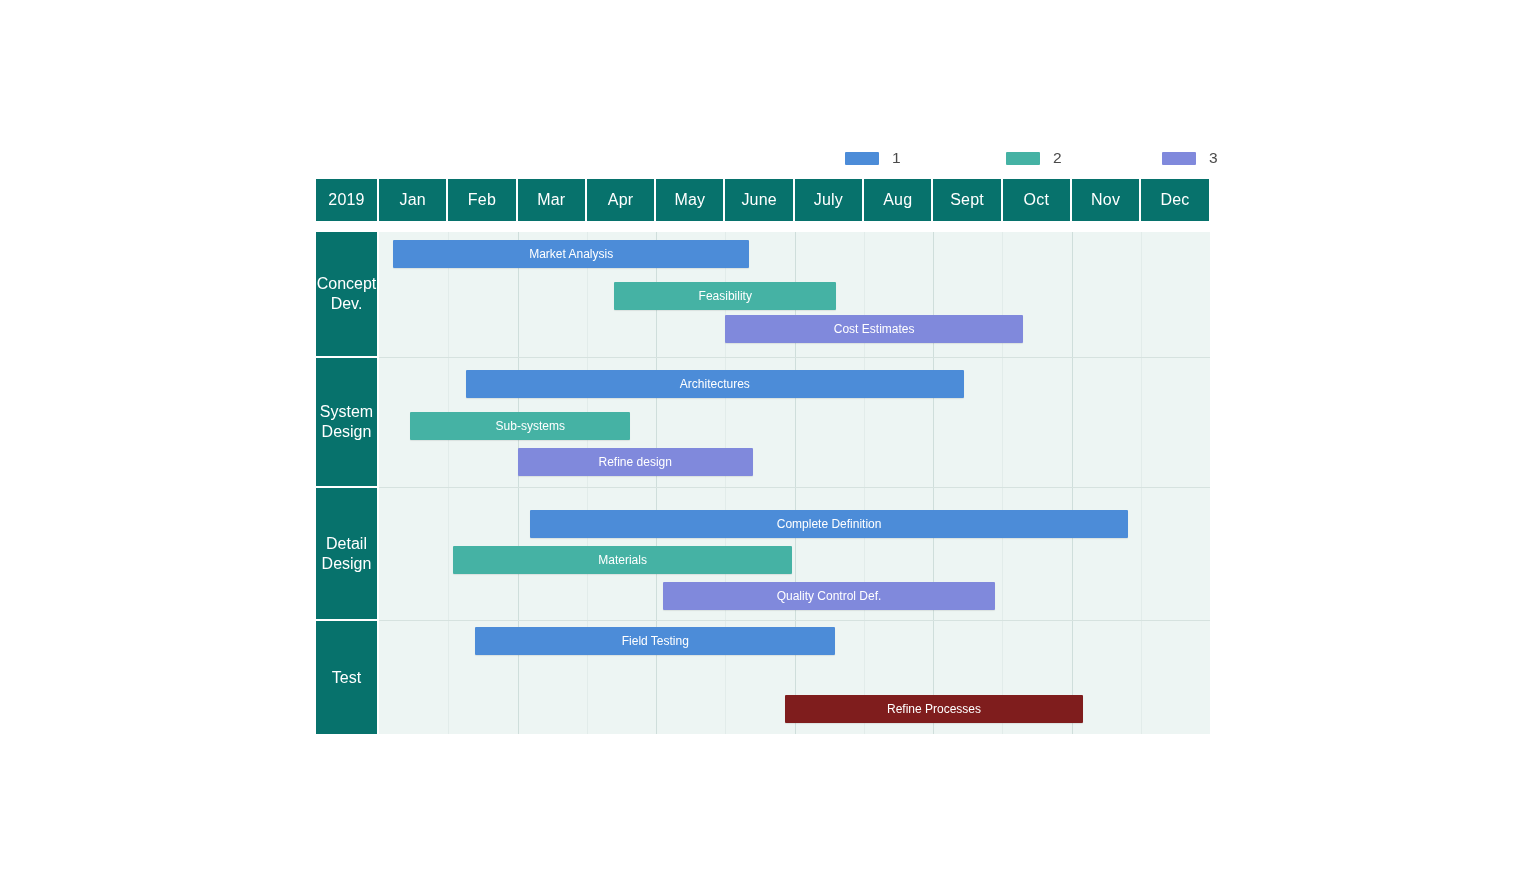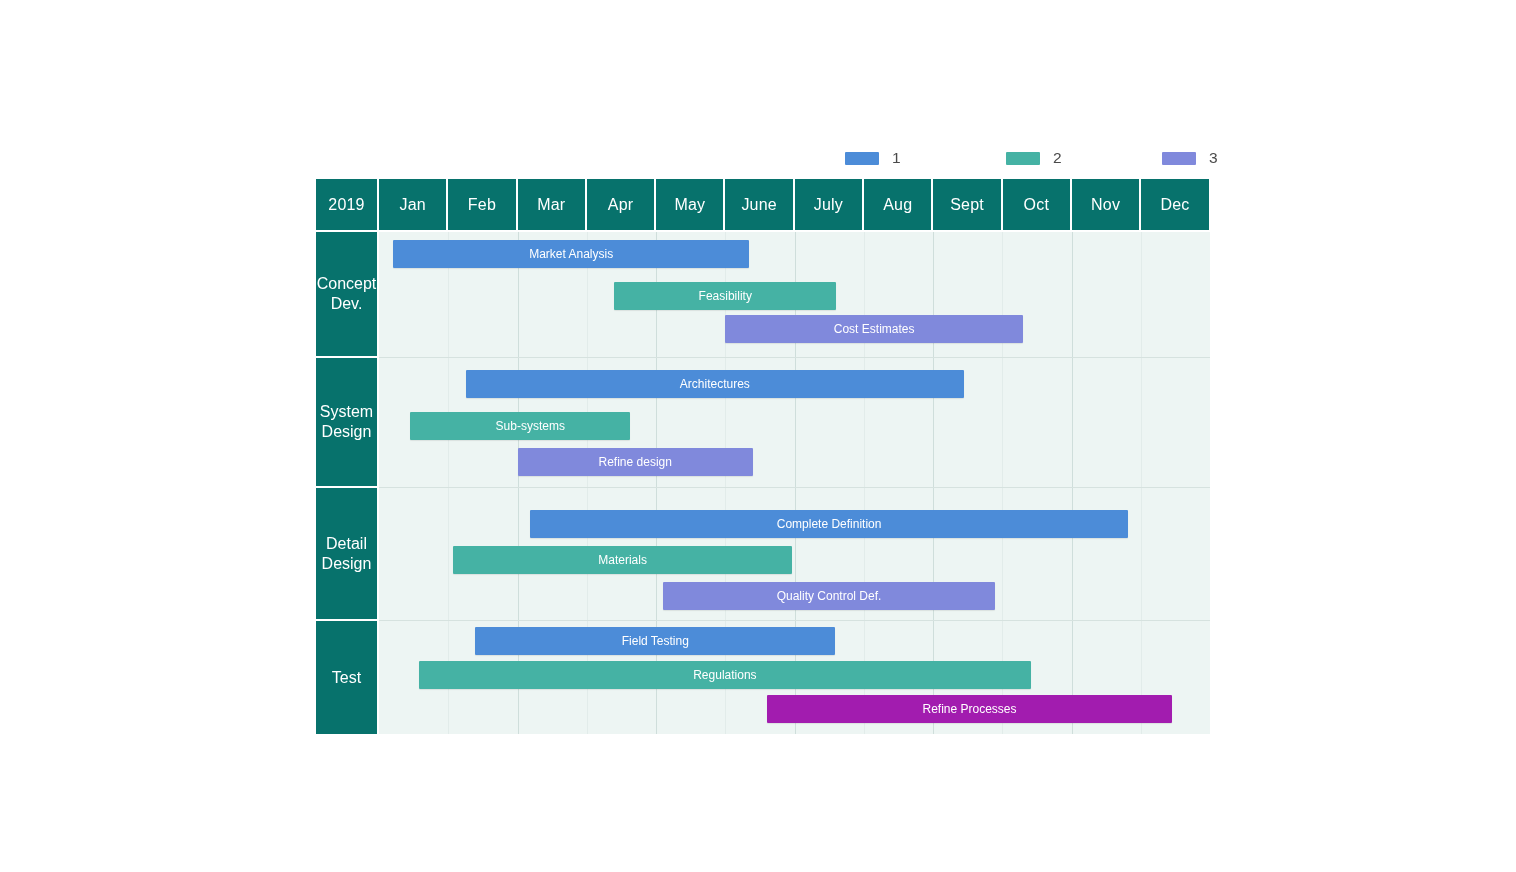--- a/index.html
+++ b/index.html
@@ -57,21 +57,21 @@
     display: flex;
   }
   .month-cell {
     background: #07726C;
     color: #ffffff;
     font-size: 16px;
     display: flex;
     align-items: center;
     justify-content: center;
     margin-right: 2px;
-    height: 51px;
+    height: 42px;
     letter-spacing: 0.2px;
   }
   .month-cell.year-cell { width: 61px; }
   .month-cell.month { width: 67.3px; }
   .month-cell:last-child { margin-right: 0; }
 
   
   #chart-body {
     position: absolute;
     left: 316px; top: 232px;
@@ -255,23 +255,20 @@
           <div class="gridline" style="left: 346px; background: rgb(226, 236, 234);"></div>
           <div class="gridline" style="left: 416px; background: rgb(207, 222, 219);"></div>
           <div class="gridline" style="left: 485px; background: rgb(226, 236, 234);"></div>
           <div class="gridline" style="left: 554px; background: rgb(207, 222, 219);"></div>
           <div class="gridline" style="left: 623px; background: rgb(226, 236, 234);"></div>
           <div class="gridline" style="left: 693px; background: rgb(207, 222, 219);"></div>
           <div class="gridline" style="left: 762px; background: rgb(226, 236, 234);"></div>
           <div class="bar" style="left: 96.2575px; width: 360.1px; top: 6px; background: rgb(76, 140, 216);">
             <span class="bar-label">Field Testing</span>
           </div>
-          <div class="bar" style="left: 40.165px; width: 611.477px; top: 40px; background: rgb(69, 178, 164);">
-            <span class="bar-label">Regulations</span>
-          </div>
-          <div class="bar" style="left: 388px; width: 405px; top: 74px; background: #a21caf;">
+          <div class="bar" style="left: 406px; width: 298px; top: 74px; background: #7f1d1d;">
             <span class="bar-label">Refine Processes</span>
           </div>
         </div>
       </div>
     </div>
 
 </div>
 
 </body></html>

